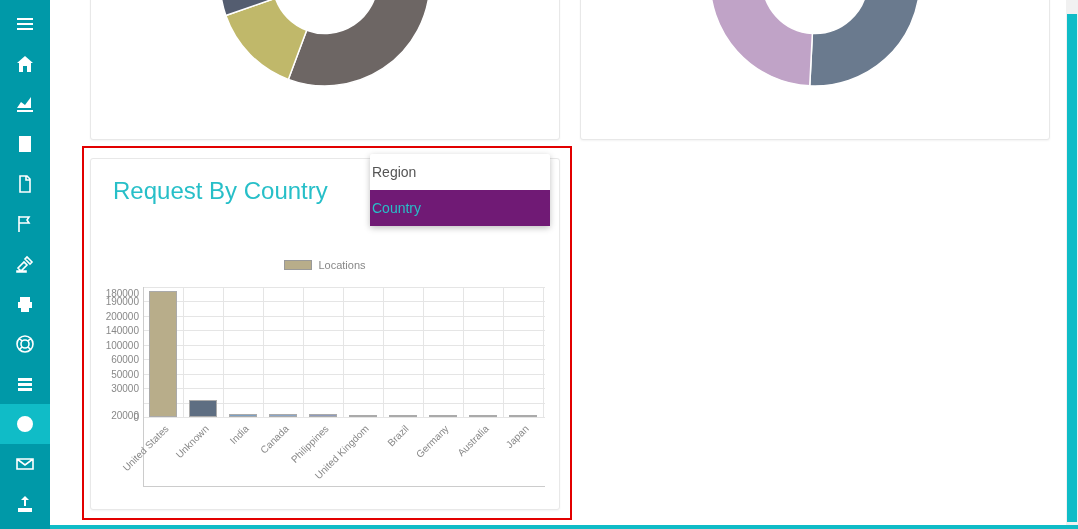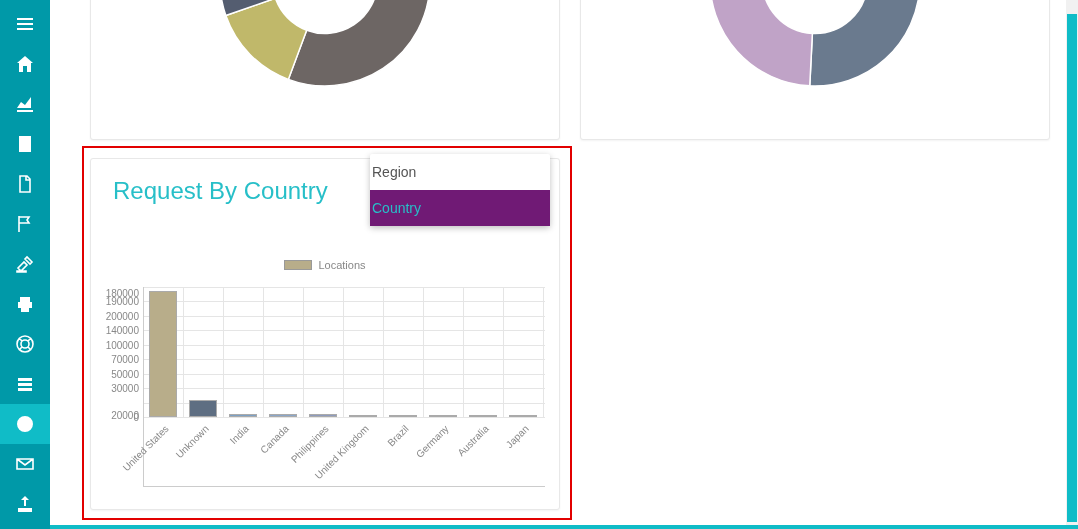--- a/index.html
+++ b/index.html
@@ -167,21 +167,21 @@
             <div class="gridline-v" style="left: 280px; height: 130px;"></div>
             <div class="gridline-v" style="left: 320px; height: 130px;"></div>
             <div class="gridline-v" style="left: 360px; height: 130px;"></div>
             <div class="gridline-v" style="left: 400px; height: 130px;"></div>
           </div>
         <div class="ylab-col" id="ylabs">
             <div class="ylab" style="top: 130px;">0</div>
             <div class="ylab" style="top: 115.556px; margin-top: 12px;">20000</div>
             <div class="ylab" style="top: 101.111px;">30000</div>
             <div class="ylab" style="top: 86.6667px;">50000</div>
-            <div class="ylab" style="top: 72.2222px;">70000</div>
+            <div class="ylab" style="top: 72.2222px;">60000</div>
             <div class="ylab" style="top: 57.7778px;">100000</div>
             <div class="ylab" style="top: 43.3333px;">140000</div>
             <div class="ylab" style="top: 28.8889px;">200000</div>
             <div class="ylab" style="top: 14.4444px;">190000</div>
             <div class="ylab" style="top: 6px;">180000</div>
           </div>
         <div class="bars" id="bars" style="height: 130px;">
             <div class="bar" style="left: 6px; width: 28px; height: 126.389px;"></div>
             <div class="bar" style="left: 46px; width: 28px; height: 17.3333px;"></div>
             <div class="bar" style="left: 86px; width: 28px; height: 2.88889px;"></div>

